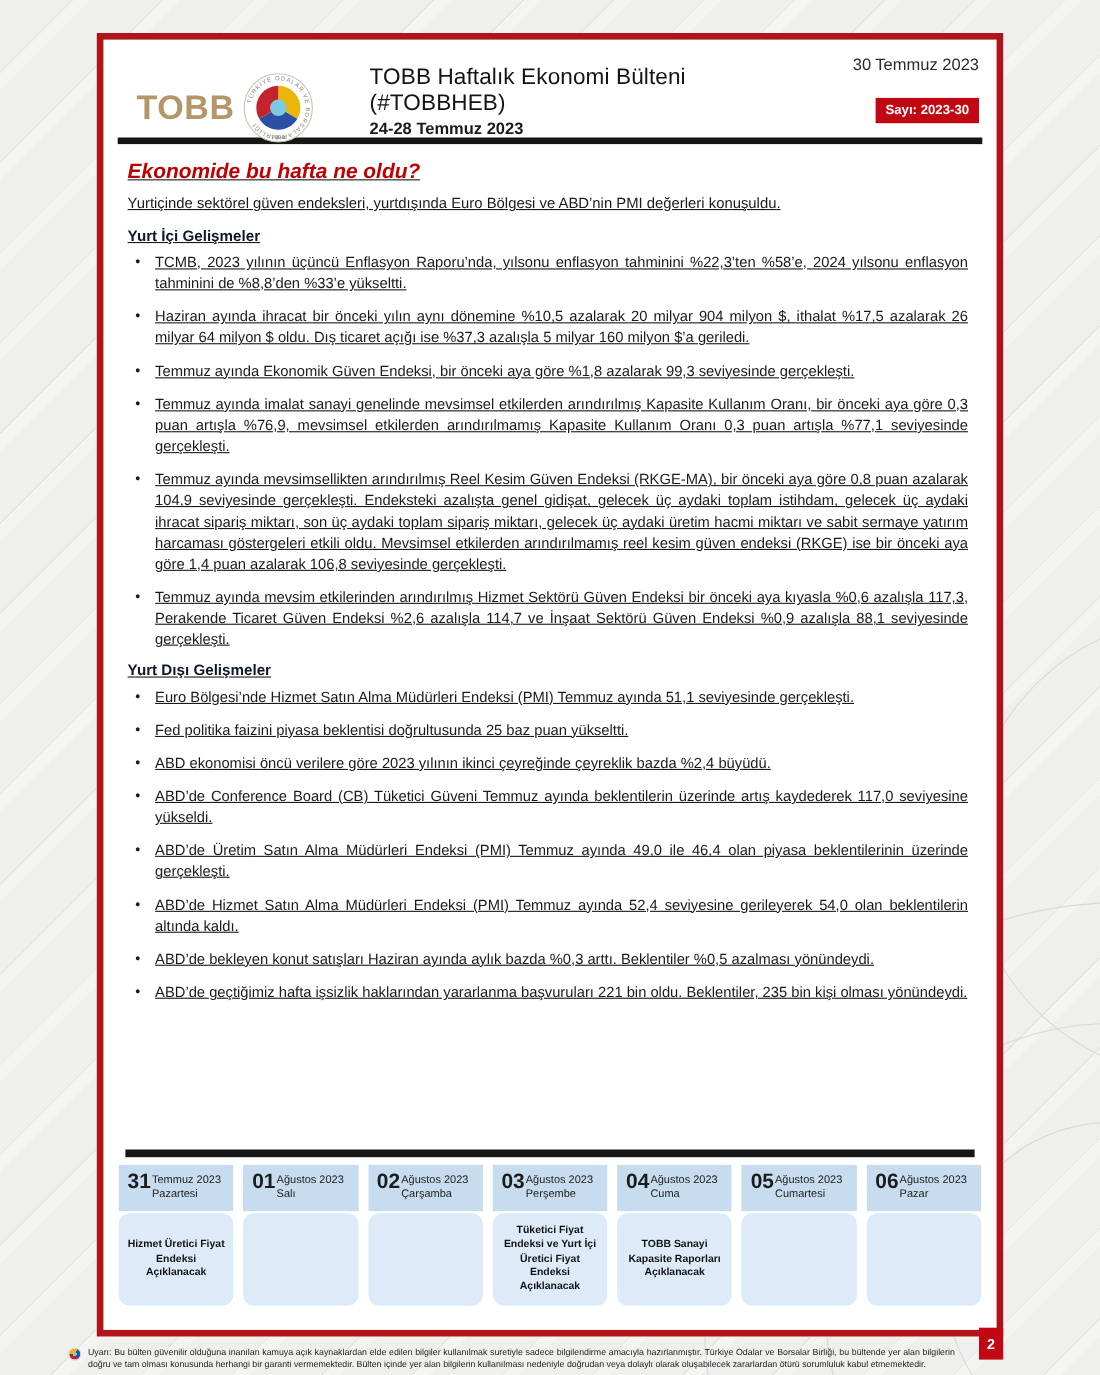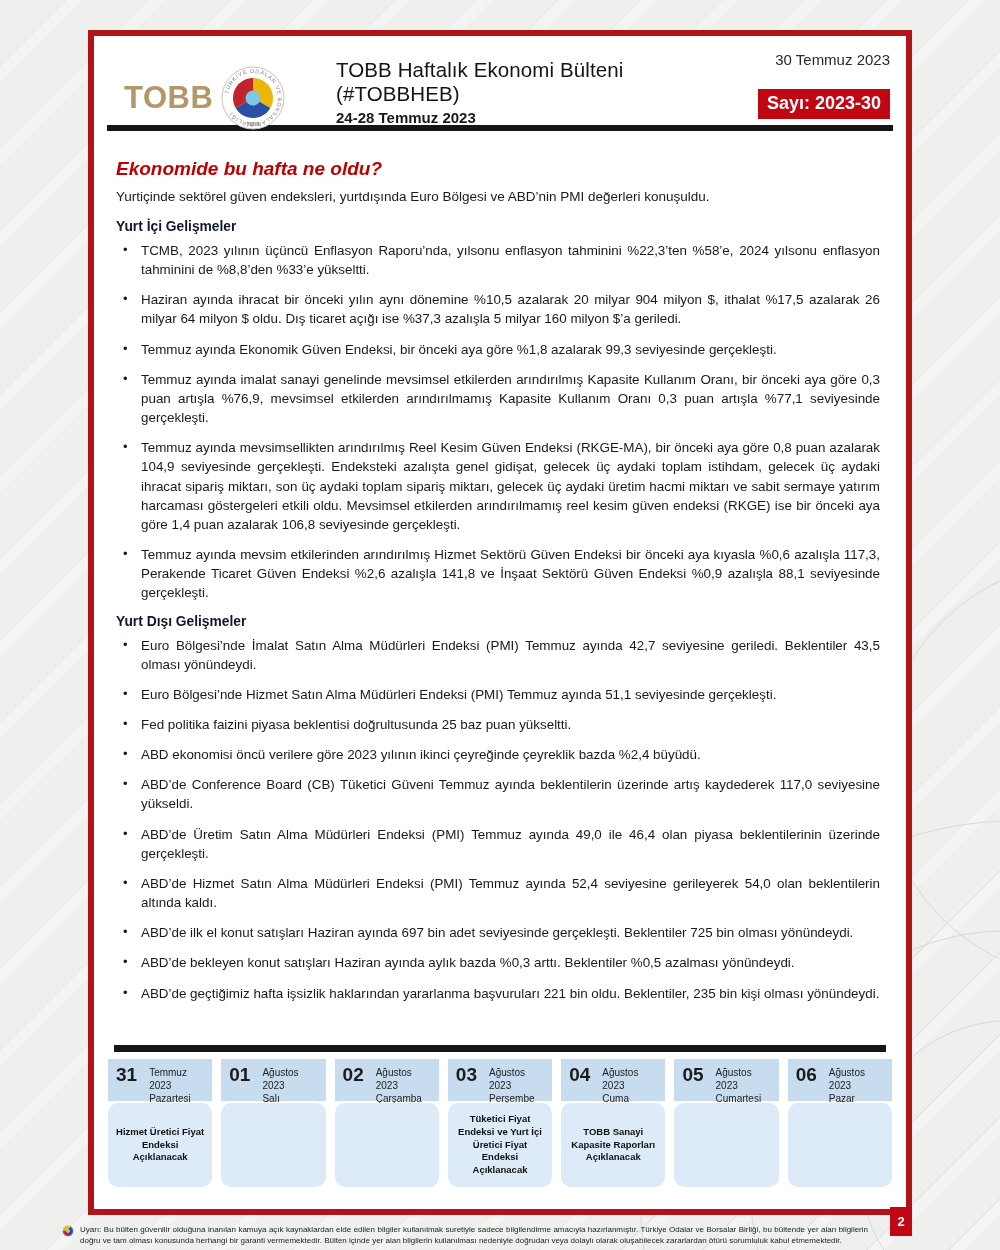--- a/index.html
+++ b/index.html
@@ -36,42 +36,42 @@
   .logo-wrap{ display:flex; align-items:center; gap:8px; width:212px; flex:none;margin-top:30px; }
   .logo-text{ color:#b49768; font-weight:bold; font-size:31px; letter-spacing:.5px; }
   .emblem{ width:64px; height:64px; display:block; flex:none; }
   .title-wrap{ flex:1; padding-top:12px; }
   .doc-title{ font-size:20.5px; color:#141414; font-weight:400; letter-spacing:.1px; }
   .doc-subtitle{ font-size:15px; font-weight:bold; margin-top:3px; }
   .date-wrap{ width:152px; flex:none; text-align:right; padding-top:5px; }
   .doc-date{ font-size:15px; color:#2b2b2b; }
   .issue-badge{
     display:inline-block; margin-top:21px; background:#c00712; color:#fff;
-    font-weight:bold; font-size:18px; padding:4px 9px 5px;
+    font-weight:bold; font-size:12px; padding:4px 9px 5px;
   }
   .black-bar{ height:6px; background:#161616; margin:5px 13px 0; }
 
   
-  .content{ padding:24px 26px 0 22px; }
+  .content{ padding:12px 26px 0 22px;text-decoration:underline; }
   .headline{ color:#c00000; font-style:italic; font-weight:bold; font-size:19px; margin:3px 0 9px; }
   .intro{ font-size:13.5px; margin-bottom:15px; }
   .section-heading{ color:#0f172a; font-weight:bold; font-size:13.8px; margin:2px 0 7px; }
   ul.bullets{ list-style:none; margin-bottom:6px; }
   ul.bullets li{
     position:relative; padding-left:25px; font-size:13.4px; line-height:1.43;
     text-align:justify; margin-bottom:11px;
   }
   ul.bullets li::before{ content:"•"; position:absolute; left:7px; top:0; font-size:13px; }
 
   
   .calendar{ position:absolute; left:14px; right:14px; bottom:22px; }
   .cal-bar{ height:7px; background:#161616; margin:0 6px 7px; }
   .cal-row{ display:flex; gap:9px; }
   .cal-card{ flex:1; display:flex; flex-direction:column; }
-  .cal-head{ background:#c7dcee; height:42px; display:flex; padding:6px 4px 0 8px; gap:12px; }
+  .cal-head{ background:#c7dcee; height:42px; display:flex; padding:6px 4px 0 8px; gap:1px; }
   .cal-num{ font-size:19px; font-weight:bold; color:#1c1c1c; line-height:1.1; }
   .cal-meta{ font-size:10px; color:#222; line-height:1.3; display:flex; flex-direction:column; padding-top:1px; }
   .cal-body{
     background:#dcebf7; height:84px; margin-top:2px;
     display:flex; align-items:center; justify-content:center; text-align:center;
     font-size:9.5px; font-weight:bold; color:#111; padding:4px 6px; line-height:1.35;border-radius:10px;
   }
 
   
   .footer{ position:absolute; left:62px; top:1224px; width:806px; display:flex; gap:6px; }
@@ -134,33 +134,31 @@
     <div class="headline">Ekonomide bu hafta ne oldu?</div>
     <div class="intro">Yurtiçinde sektörel güven endeksleri, yurtdışında Euro Bölgesi ve ABD’nin PMI değerleri konuşuldu.</div>
 
     <div class="section-heading">Yurt İçi Gelişmeler</div>
     <ul class="bullets">
       <li>TCMB, 2023 yılının üçüncü Enflasyon Raporu’nda, yılsonu enflasyon tahminini %22,3’ten %58’e, 2024 yılsonu enflasyon tahminini de %8,8’den %33’e yükseltti.</li>
       <li>Haziran ayında ihracat bir önceki yılın aynı dönemine %10,5 azalarak 20 milyar 904 milyon $, ithalat %17,5 azalarak 26 milyar 64 milyon $ oldu. Dış ticaret açığı ise %37,3 azalışla 5 milyar 160 milyon $’a geriledi.</li>
       <li>Temmuz ayında Ekonomik Güven Endeksi, bir önceki aya göre %1,8 azalarak 99,3 seviyesinde gerçekleşti.</li>
       <li>Temmuz ayında imalat sanayi genelinde mevsimsel etkilerden arındırılmış Kapasite Kullanım Oranı, bir önceki aya göre 0,3 puan artışla %76,9, mevsimsel etkilerden arındırılmamış Kapasite Kullanım Oranı 0,3 puan artışla %77,1 seviyesinde gerçekleşti.</li>
       <li>Temmuz ayında mevsimsellikten arındırılmış Reel Kesim Güven Endeksi (RKGE-MA), bir önceki aya göre 0,8 puan azalarak 104,9 seviyesinde gerçekleşti. Endeksteki azalışta genel gidişat, gelecek üç aydaki toplam istihdam, gelecek üç aydaki ihracat sipariş miktarı, son üç aydaki toplam sipariş miktarı, gelecek üç aydaki üretim hacmi miktarı ve sabit sermaye yatırım harcaması göstergeleri etkili oldu. Mevsimsel etkilerden arındırılmamış reel kesim güven endeksi (RKGE) ise bir önceki aya göre 1,4 puan azalarak 106,8 seviyesinde gerçekleşti.</li>
-      <li>Temmuz ayında mevsim etkilerinden arındırılmış Hizmet Sektörü Güven Endeksi bir önceki aya kıyasla %0,6 azalışla 117,3, Perakende Ticaret Güven Endeksi %2,6 azalışla 141,8 ve İnşaat Sektörü Güven Endeksi %0,9 azalışla 88,1 seviyesinde gerçekleşti.</li>
+      <li>Temmuz ayında mevsim etkilerinden arındırılmış Hizmet Sektörü Güven Endeksi bir önceki aya kıyasla %0,6 azalışla 117,3, Perakende Ticaret Güven Endeksi %2,6 azalışla 114,7 ve İnşaat Sektörü Güven Endeksi %0,9 azalışla 88,1 seviyesinde gerçekleşti.</li>
     </ul>
 
     <div class="section-heading">Yurt Dışı Gelişmeler</div>
     <ul class="bullets">
-      <li>Euro Bölgesi’nde İmalat Satın Alma Müdürleri Endeksi (PMI) Temmuz ayında 42,7 seviyesine geriledi. Beklentiler 43,5 olması yönündeydi.</li>
       <li>Euro Bölgesi’nde Hizmet Satın Alma Müdürleri Endeksi (PMI) Temmuz ayında 51,1 seviyesinde gerçekleşti.</li>
       <li>Fed politika faizini piyasa beklentisi doğrultusunda 25 baz puan yükseltti.</li>
       <li>ABD ekonomisi öncü verilere göre 2023 yılının ikinci çeyreğinde çeyreklik bazda %2,4 büyüdü.</li>
       <li>ABD’de Conference Board (CB) Tüketici Güveni Temmuz ayında beklentilerin üzerinde artış kaydederek 117,0 seviyesine yükseldi.</li>
       <li>ABD’de Üretim Satın Alma Müdürleri Endeksi (PMI) Temmuz ayında 49,0 ile 46,4 olan piyasa beklentilerinin üzerinde gerçekleşti.</li>
       <li>ABD’de Hizmet Satın Alma Müdürleri Endeksi (PMI) Temmuz ayında 52,4 seviyesine gerileyerek 54,0 olan beklentilerin altında kaldı.</li>
-      <li>ABD’de ilk el konut satışları Haziran ayında 697 bin adet seviyesinde gerçekleşti. Beklentiler 725 bin olması yönündeydi.</li>
       <li>ABD’de bekleyen konut satışları Haziran ayında aylık bazda %0,3 arttı. Beklentiler %0,5 azalması yönündeydi.</li>
       <li>ABD’de geçtiğimiz hafta işsizlik haklarından yararlanma başvuruları 221 bin oldu. Beklentiler, 235 bin kişi olması yönündeydi.</li>
     </ul>
   </div>
 
   <div class="calendar">
     <div class="cal-bar"></div>
     <div class="cal-row">
 
       <div class="cal-card">

